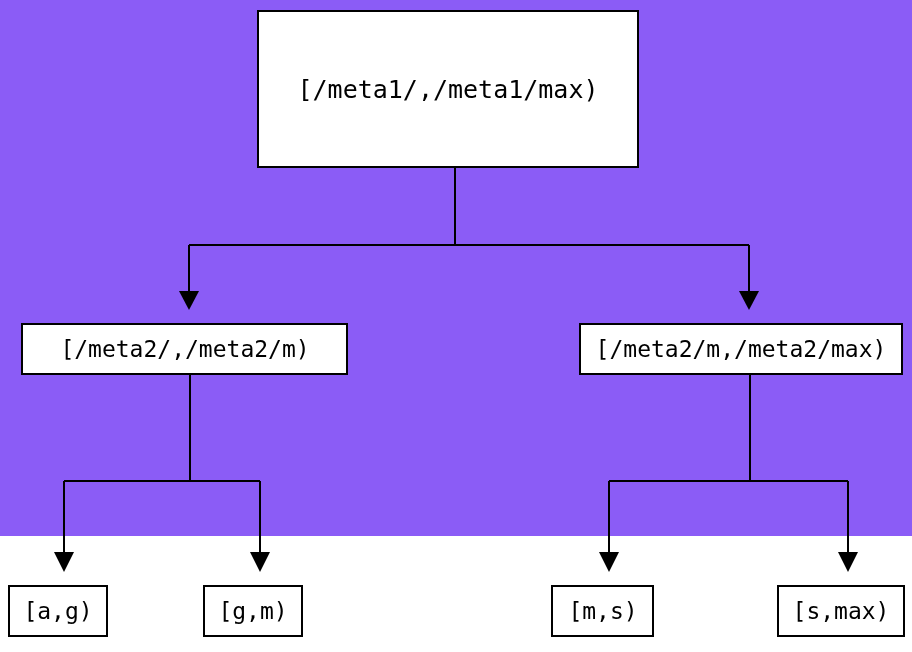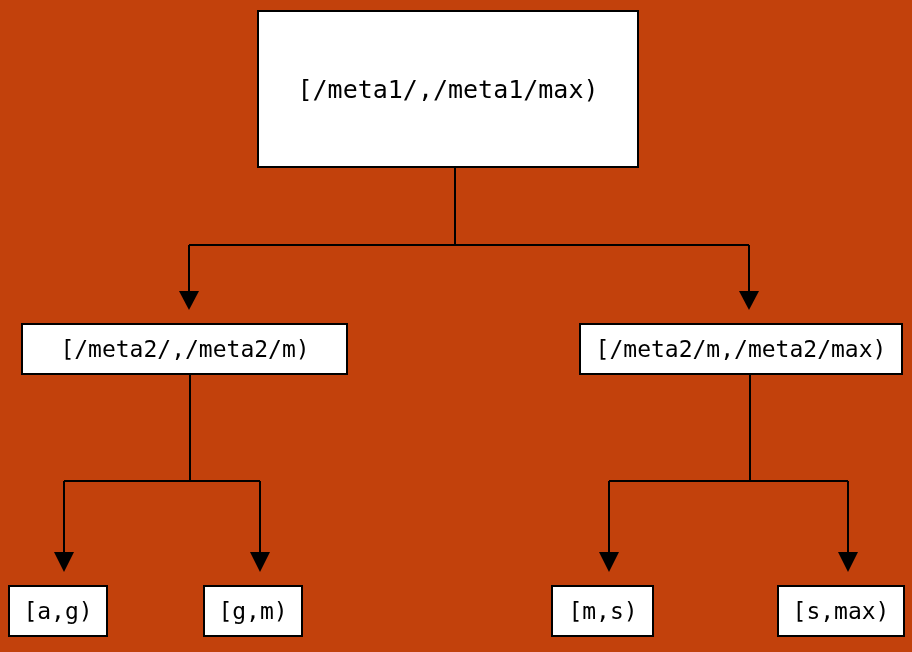--- a/index.html
+++ b/index.html
@@ -10,22 +10,22 @@
   }
   body {
     width: 912px;
     height: 652px;
     font-family: "DejaVu Sans Mono", "Liberation Mono", monospace;
     overflow: hidden;
   }
   #diagram-root {
     position: relative;
     width: 912px;
-    height: 652px;
-    background: #c2410c;
+    height: 536px;
+    background: #8b5cf6;
     text-align: right;
   }
   svg.tree-canvas {
     position: absolute;
     top: 0;
     left: 0;
     width: 912px;
     height: 652px;
     display: block;
   }

